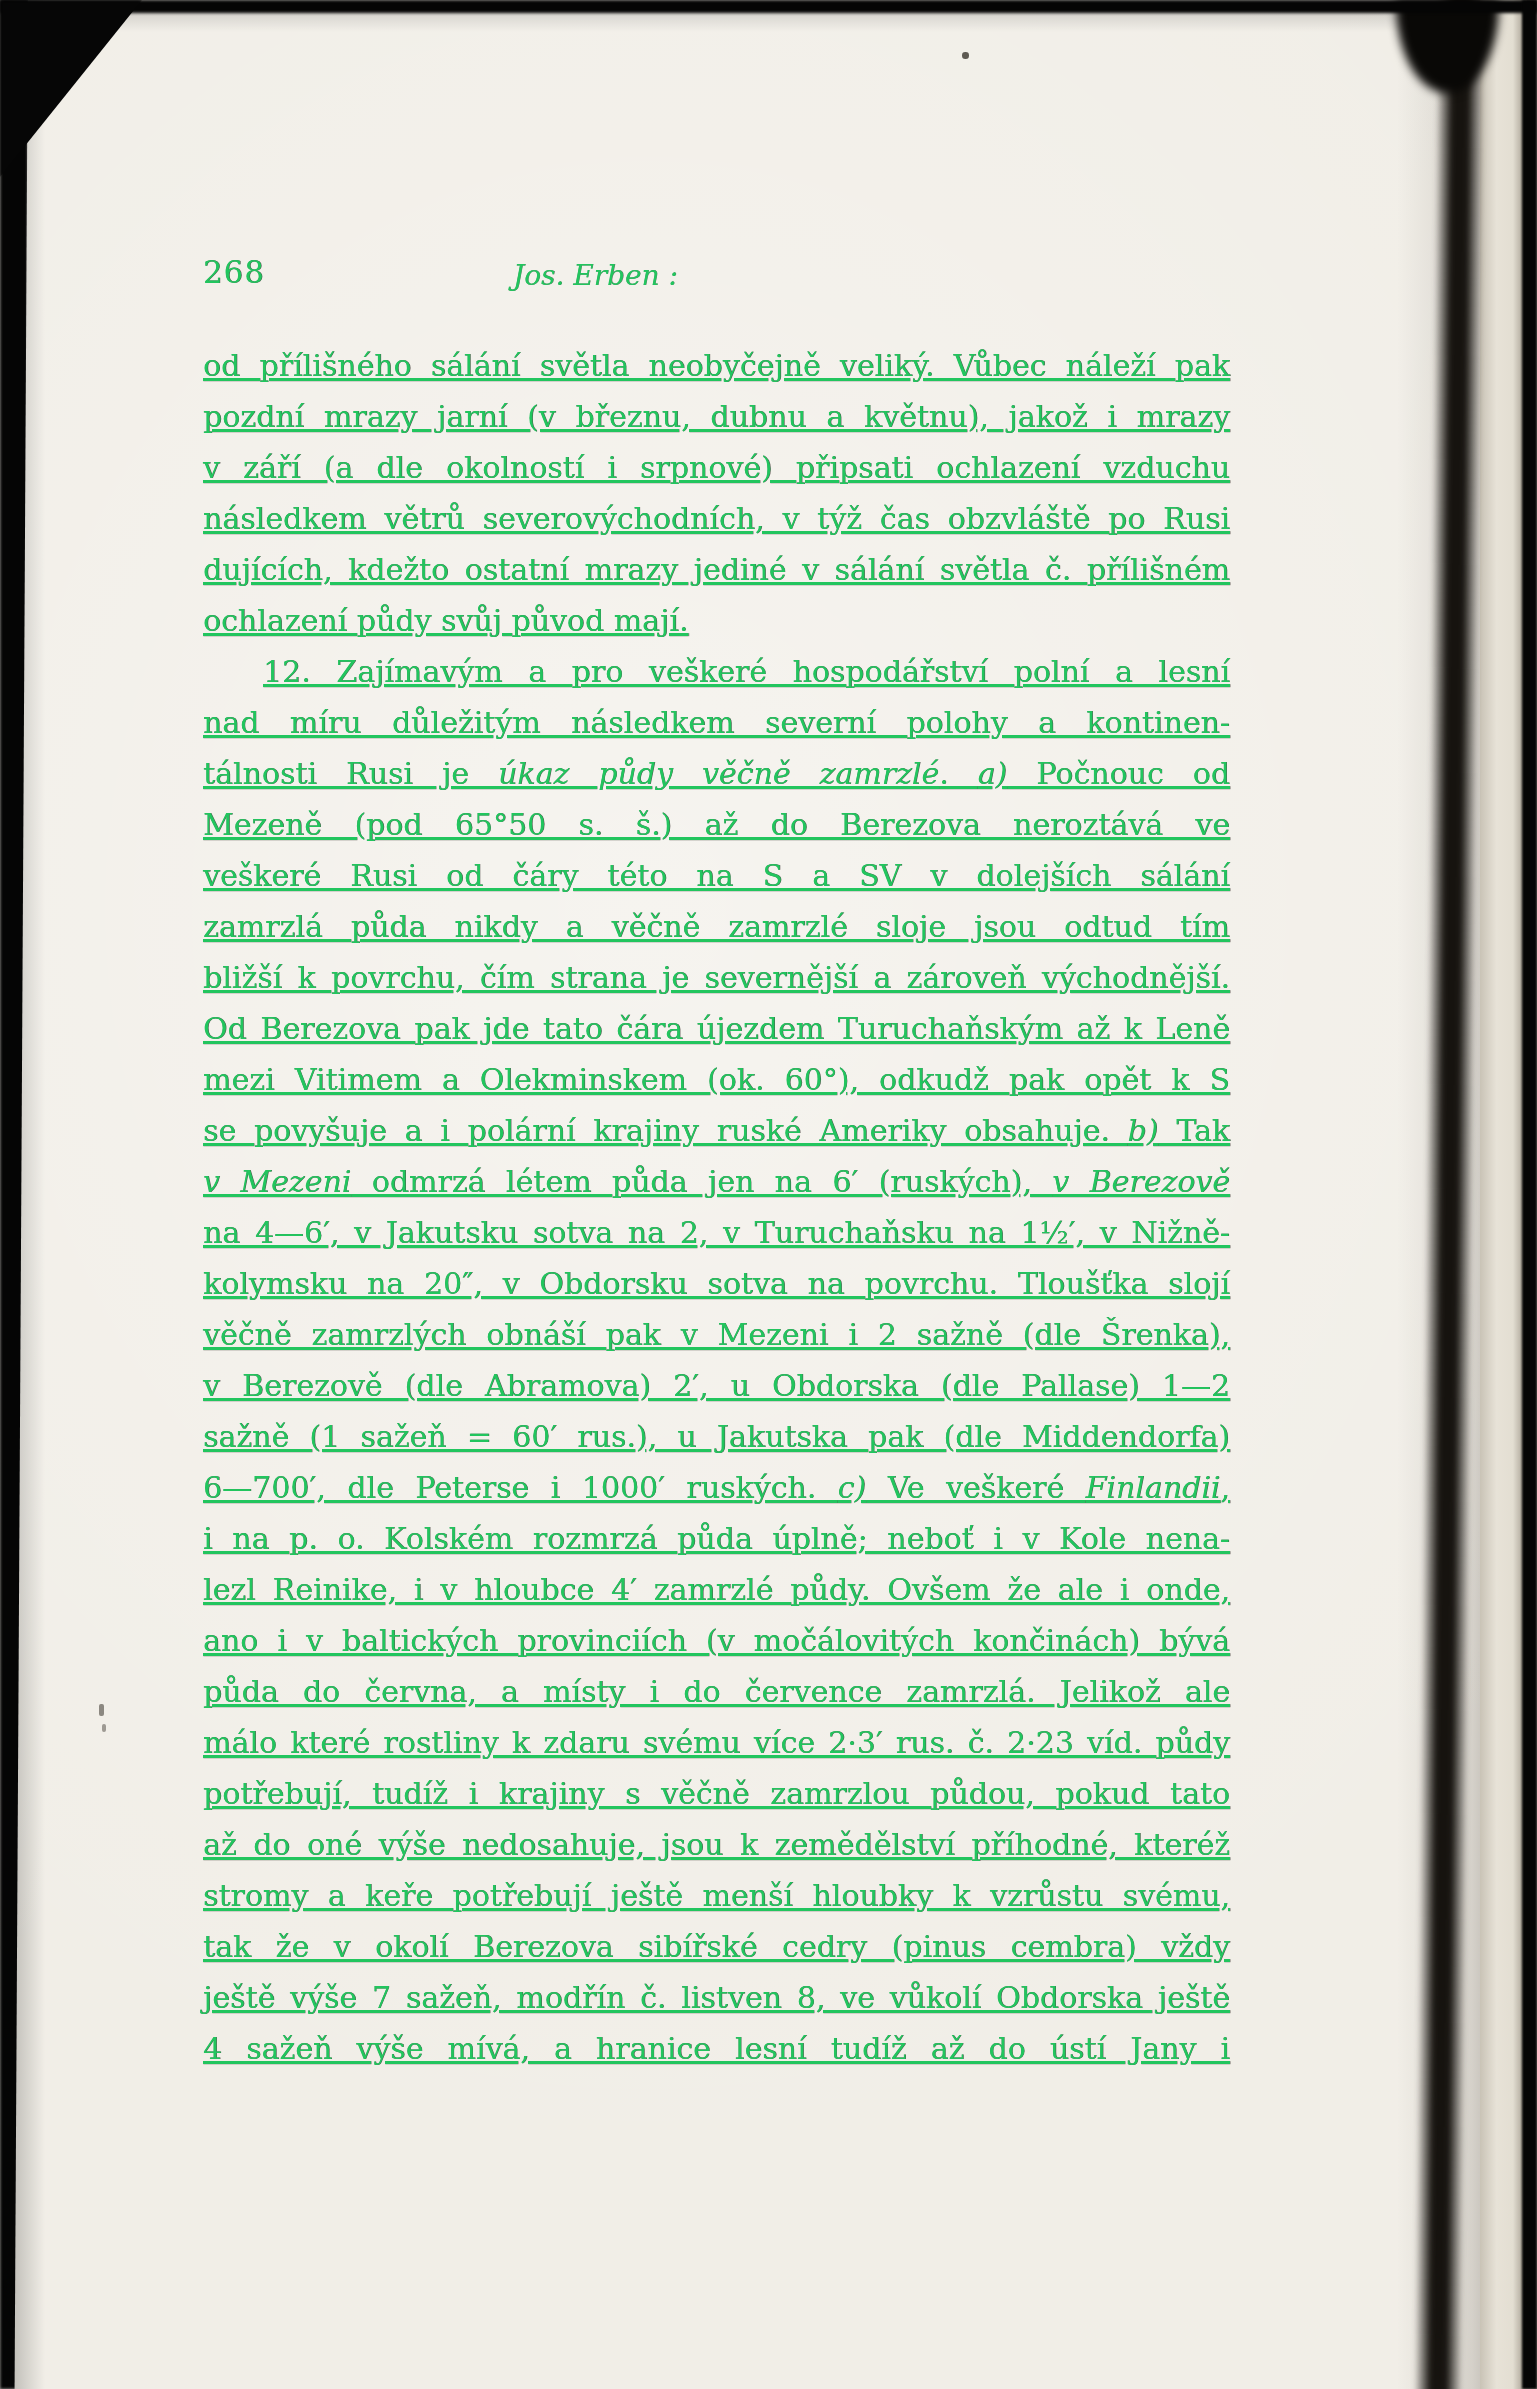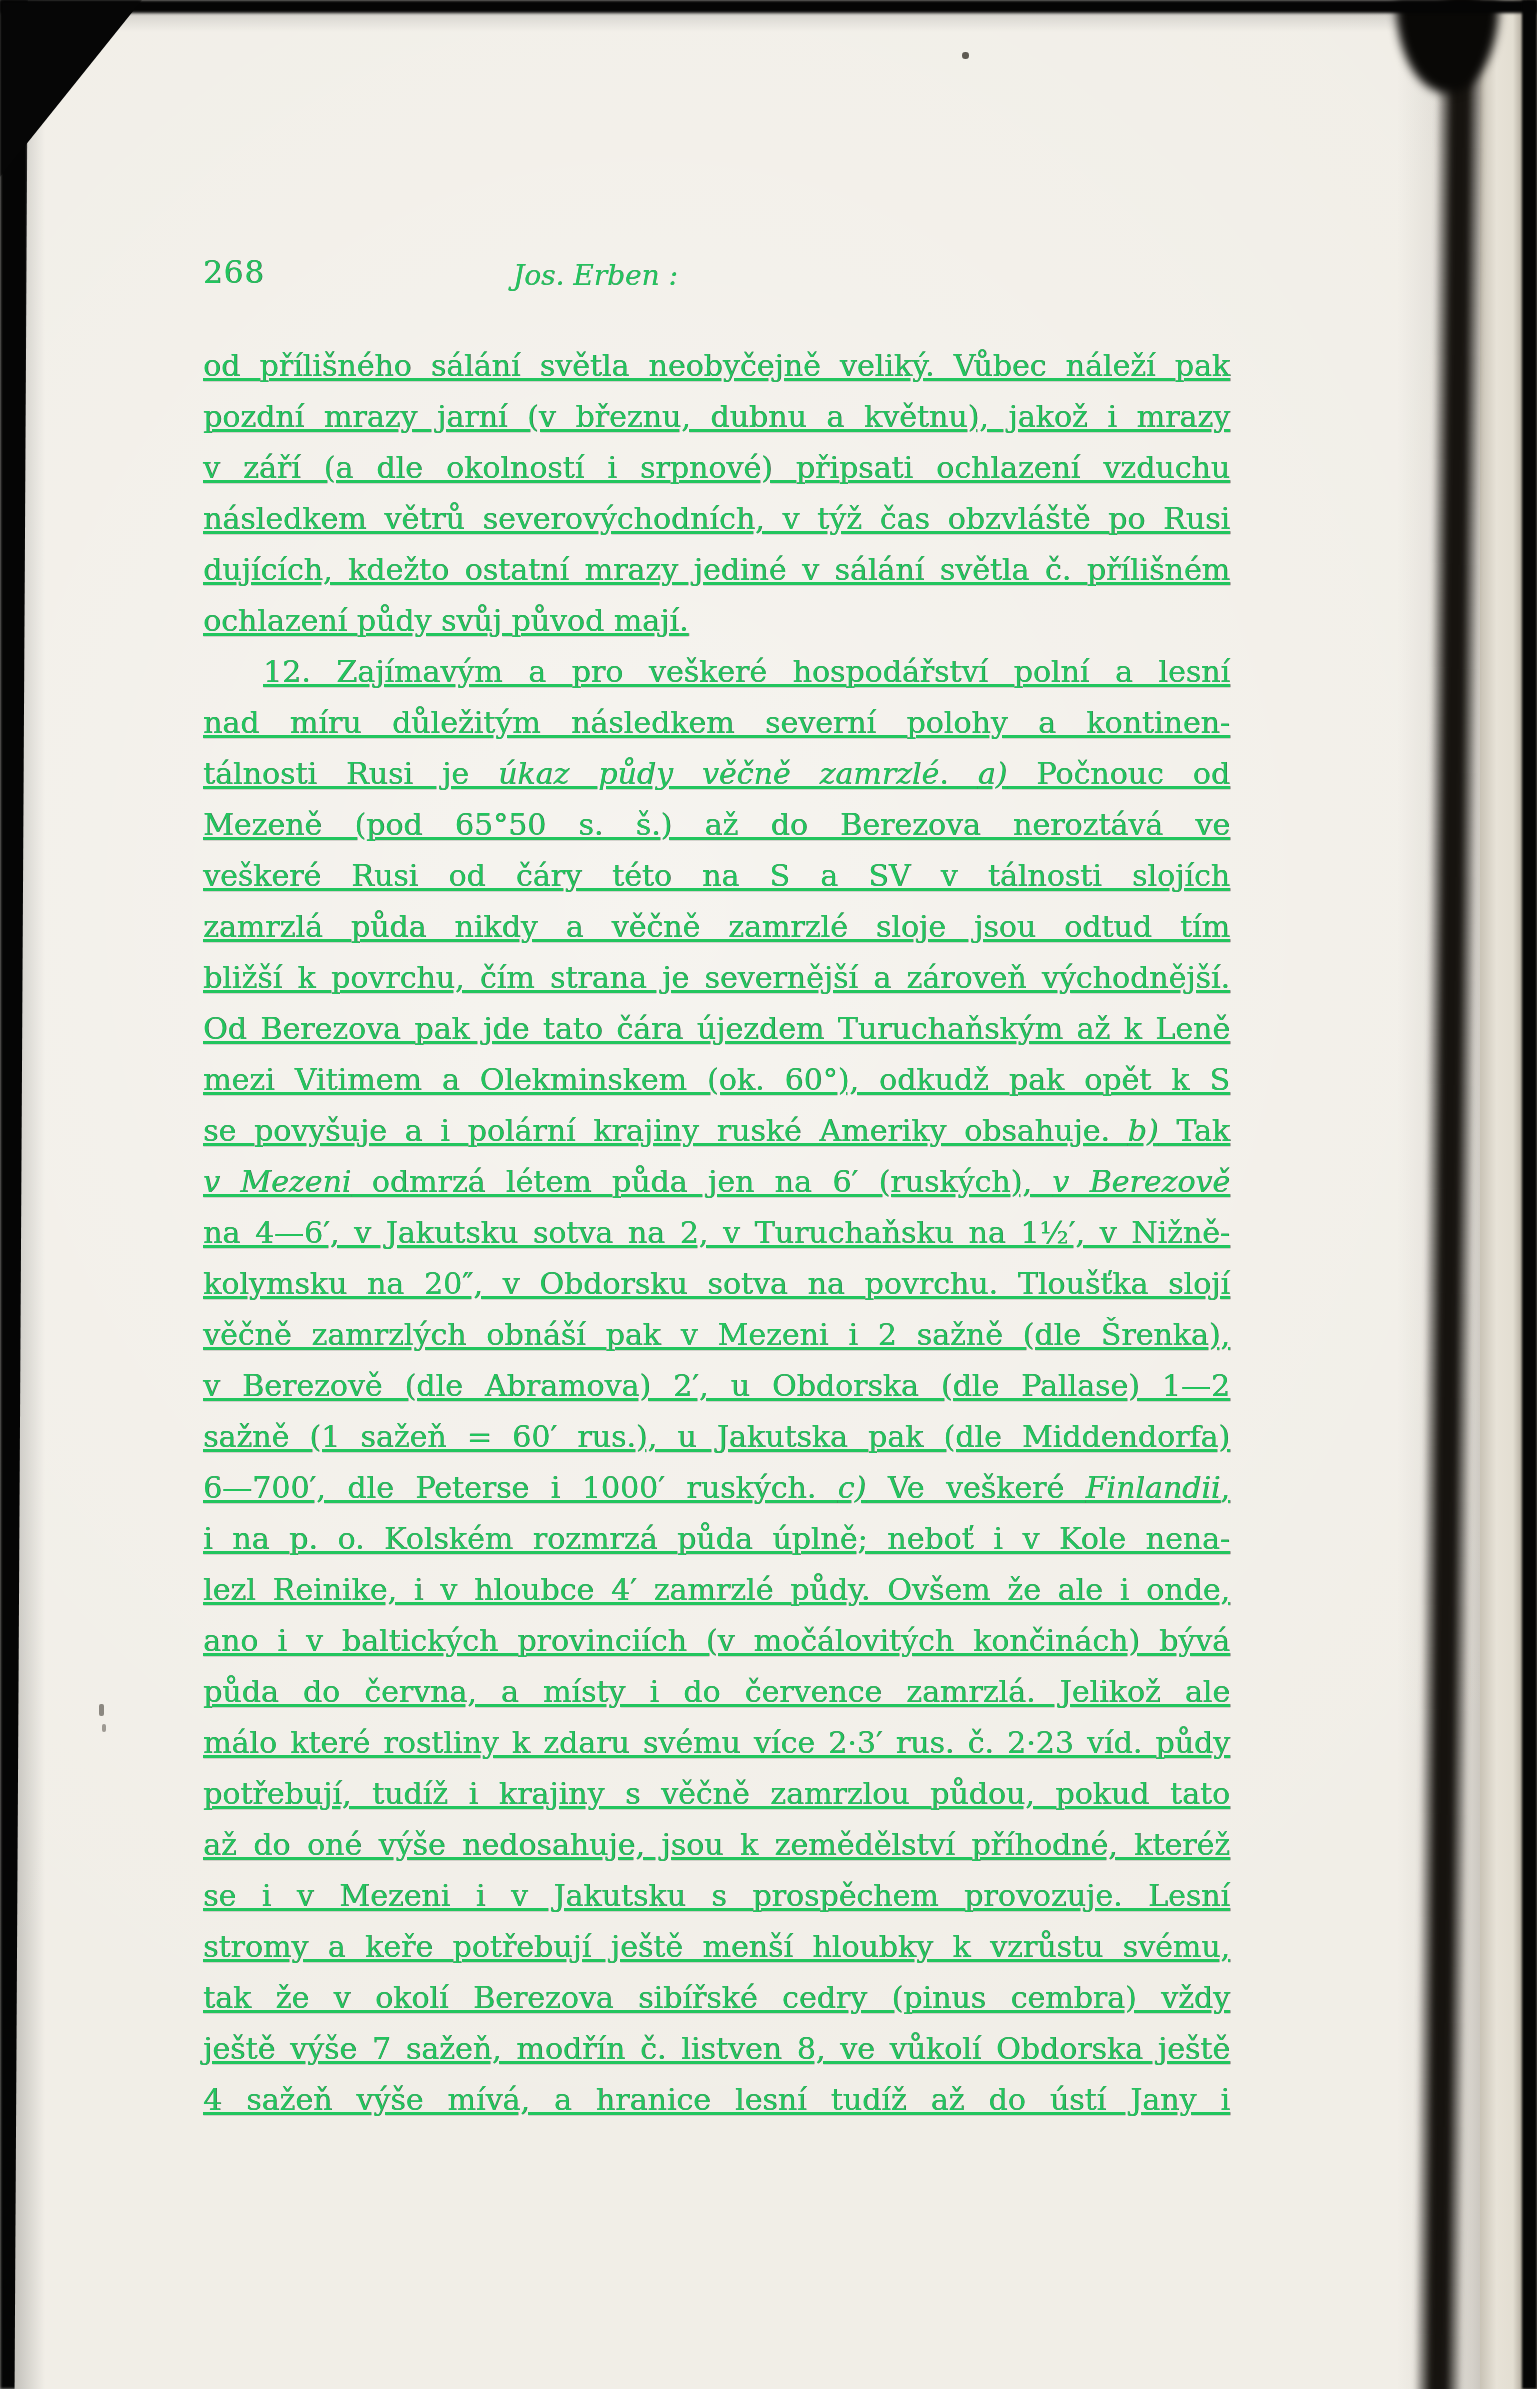--- a/index.html
+++ b/index.html
@@ -87,41 +87,40 @@
       <div class="line"><span>od přílišného sálání světla neobyčejně veliký. Vůbec náleží pak</span></div>
       <div class="line"><span>pozdní mrazy jarní (v březnu, dubnu a květnu), jakož i mrazy</span></div>
       <div class="line"><span>v září (a dle okolností i srpnové) připsati ochlazení vzduchu</span></div>
       <div class="line"><span>následkem větrů severovýchodních, v týž čas obzvláště po Rusi</span></div>
       <div class="line"><span>dujících, kdežto ostatní mrazy jediné v sálání světla č. přílišném</span></div>
       <div class="line flush"><span>ochlazení půdy svůj původ mají.</span></div>
       <div class="line indent"><span>12. Zajímavým a pro veškeré hospodářství polní a lesní</span></div>
       <div class="line"><span>nad míru důležitým následkem severní polohy a kontinen-</span></div>
       <div class="line"><span>tálnosti Rusi je </span><span class="it">úkaz půdy věčně zamrzlé</span><span>. </span><span class="it">a)</span><span> Počnouc od</span></div>
       <div class="line"><span>Mezeně (pod 65°50 s. š.) až do Berezova neroztává ve</span></div>
-      <div class="line"><span>veškeré Rusi od čáry této na S a SV v tálnosti slojích</span></div>
+      <div class="line"><span>veškeré Rusi od čáry této na S a SV v dolejších sálání</span></div>
       <div class="line"><span>zamrzlá půda nikdy a věčně zamrzlé sloje jsou odtud tím</span></div>
       <div class="line"><span>bližší k povrchu, čím strana je severnější a zároveň východnější.</span></div>
       <div class="line"><span>Od Berezova pak jde tato čára újezdem Turuchaňským až k Leně</span></div>
       <div class="line"><span>mezi Vitimem a Olekminskem (ok. 60°), odkudž pak opět k S</span></div>
       <div class="line"><span>se povyšuje a i polární krajiny ruské Ameriky obsahuje. </span><span class="it">b)</span><span> Tak</span></div>
       <div class="line"><span class="it">v Mezeni</span><span> odmrzá létem půda jen na 6′ (ruských), </span><span class="it">v Berezově</span></div>
       <div class="line"><span>na 4—6′, v Jakutsku sotva na 2, v Turuchaňsku na 1½′, v Nižně-</span></div>
       <div class="line"><span>kolymsku na 20″, v Obdorsku sotva na povrchu. Tloušťka slojí</span></div>
       <div class="line"><span>věčně zamrzlých obnáší pak v Mezeni i 2 sažně (dle Šrenka),</span></div>
       <div class="line"><span>v Berezově (dle Abramova) 2′, u Obdorska (dle Pallase) 1—2</span></div>
       <div class="line"><span>sažně (1 sažeň = 60′ rus.), u Jakutska pak (dle Middendorfa)</span></div>
       <div class="line"><span>6—700′, dle Peterse i 1000′ ruských. </span><span class="it">c)</span><span> Ve veškeré </span><span class="it">Finlandii</span><span>,</span></div>
       <div class="line"><span>i na p. o. Kolském rozmrzá půda úplně; neboť i v Kole nena-</span></div>
       <div class="line"><span>lezl Reinike, i v hloubce 4′ zamrzlé půdy. Ovšem že ale i onde,</span></div>
       <div class="line"><span>ano i v baltických provinciích (v močálovitých končinách) bývá</span></div>
       <div class="line"><span>půda do června, a místy i do července zamrzlá. Jelikož ale</span></div>
       <div class="line"><span>málo které rostliny k zdaru svému více 2·3′ rus. č. 2·23 víd. půdy</span></div>
       <div class="line"><span>potřebují, tudíž i krajiny s věčně zamrzlou půdou, pokud tato</span></div>
       <div class="line"><span>až do oné výše nedosahuje, jsou k zemědělství příhodné, kteréž</span></div>
-      <div class="line"><span>se i v Mezeni i v Jakutsku s prospěchem provozuje. Lesní</span></div>
       <div class="line"><span>stromy a keře potřebují ještě menší hloubky k vzrůstu svému,</span></div>
       <div class="line"><span>tak že v okolí Berezova sibířské cedry (pinus cembra) vždy</span></div>
       <div class="line"><span>ještě výše 7 sažeň, modřín č. listven 8, ve vůkolí Obdorska ještě</span></div>
       <div class="line"><span>4 sažeň výše mívá, a hranice lesní tudíž až do ústí Jany i</span></div>
     </div>
 </div>
 
 <div class="next-page-edge"></div>
 <div class="gutter"></div>
 <div class="gutter-top-wedge"></div>

